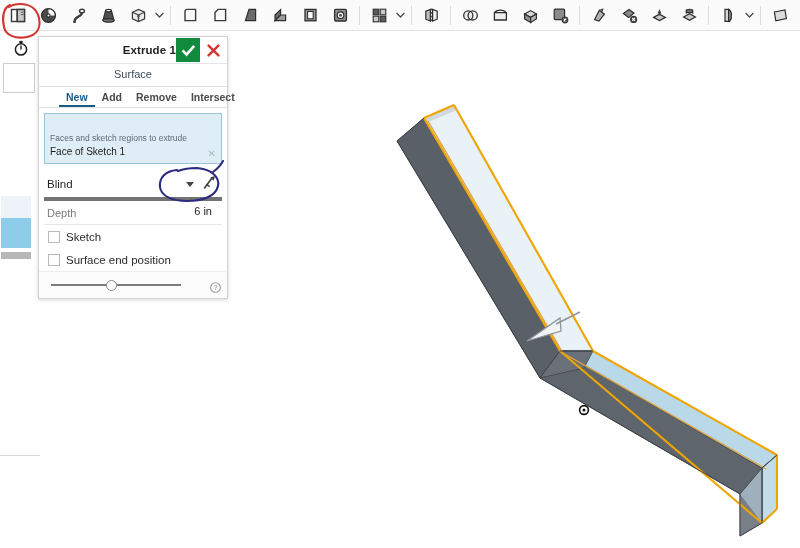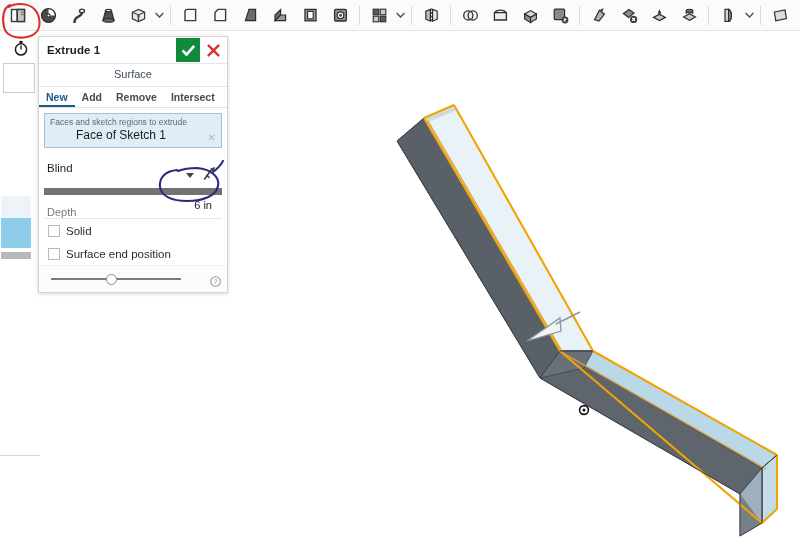--- a/index.html
+++ b/index.html
@@ -81,21 +81,21 @@
     box-sizing: border-box;
   }
   .dlg-head {
     height: 26px; display: flex; align-items: center;
     border-bottom: 1px solid #e5e5e5;
     background: #ffffff;
   }
   .dlg-title {
     flex: 1 1 auto;
     font-size: 11.5px; font-weight: bold; color: #1f1f1f;
-    padding-left: 8px; letter-spacing: .1px;
+    padding-left: 8px; letter-spacing: .1px; text-align: right;
   }
   .dlg-ok {
     width: 24px; height: 24px; background: #128a3e;
     display: flex; align-items: center; justify-content: center;
     margin-right: 2px;
   }
   .dlg-ok svg { display:block; }
   .dlg-cancel {
     width: 22px; height: 24px;
     display: flex; align-items: center; justify-content: center;
@@ -114,72 +114,72 @@
     box-sizing: border-box;
   }
   .dlg-tab.active {
     color: #18496d; font-weight: bold;
     border-bottom: 2px solid #1a5a86;
   }
 
   .dlg-subtabs {
     display: flex; height: 21px;
     border-bottom: 1px solid #e2e2e2;
-    padding: 0 0;
+    padding: 0 20px;
     box-sizing: border-box;
   }
   .dlg-subtab {
     font-size: 10.5px; color: #4a4a4a;
     line-height: 20px;
     padding: 0 7px;
     box-sizing: border-box;
     font-weight: bold;
   }
   .dlg-subtab.active {
     color: #1a5a86; font-weight: bold;
     border-bottom: 2px solid #1a5a86;
   }
 
   .dlg-body { padding: 5px 5px 0 5px; }
 
   .sel-field {
     border: 1px solid #9fc4d8;
     background: #dfeef6;
-    padding: 3px 4px 4px 5px;
+    padding: 19px 4px 4px 5px;
     position: relative;
     box-sizing: border-box;
   }
   .sel-label {
     font-size: 8.5px; color: #5d6a74; line-height: 11px;
   }
   .sel-value {
-    font-size: 12px; color: #1b1b1b; line-height: 15px; margin-left: 26px;
+    font-size: 10px; color: #1b1b1b; line-height: 15px;
   }
   .sel-x {
     position: absolute; right: 5px; bottom: 4px;
     font-size: 10px; color: #a8bac5;
   }
 
   .row-blind {
-    height: 26px; display: flex; 
-    border-bottom: 7px solid #737373;
-    margin-top: 14px; position: relative;
+    height: 26px; display: flex; align-items: center;
+    border-bottom: 4px solid #737373;
+    margin-top: 7px; position: relative;
   }
   .blind-text { font-size: 11.5px; color: #1f1f1f; padding-left: 3px; }
   .blind-caret {
     position: absolute; right: 28px; top: 11px;
     width: 0; height: 0;
     border-left: 4px solid transparent;
     border-right: 4px solid transparent;
     border-top: 5px solid #45454a;
   }
   .blind-flip { position: absolute; right: 4px; top: 4px; }
 
   .row-depth {
-    height: 23px; display: flex; align-items: flex-end;
+    height: 23px; display: flex; align-items: center;
     border-bottom: 1px solid #e6e6e6;
     position: relative;
   }
   .depth-label { font-size: 11px; color: #7b7b7b; padding-left: 3px; }
   .depth-value {
     position: absolute; right: 10px; top: 4px;
     font-size: 11px; color: #1f1f1f;
   }
 
   .row-chk {
@@ -571,21 +571,21 @@
         </div>
       </div>
 
       <div class="row-depth">
         <div class="depth-label">Depth</div>
         <div class="depth-value">6 in</div>
       </div>
 
       <div class="row-chk">
         <div class="chk-box"></div>
-        <div class="chk-label">Solid</div>
+        <div class="chk-label">Sketch</div>
       </div>
 
       <div class="row-chk">
         <div class="chk-box"></div>
         <div class="chk-label">Surface end position</div>
       </div>
 
     </div>
 
     <div class="dlg-foot">

